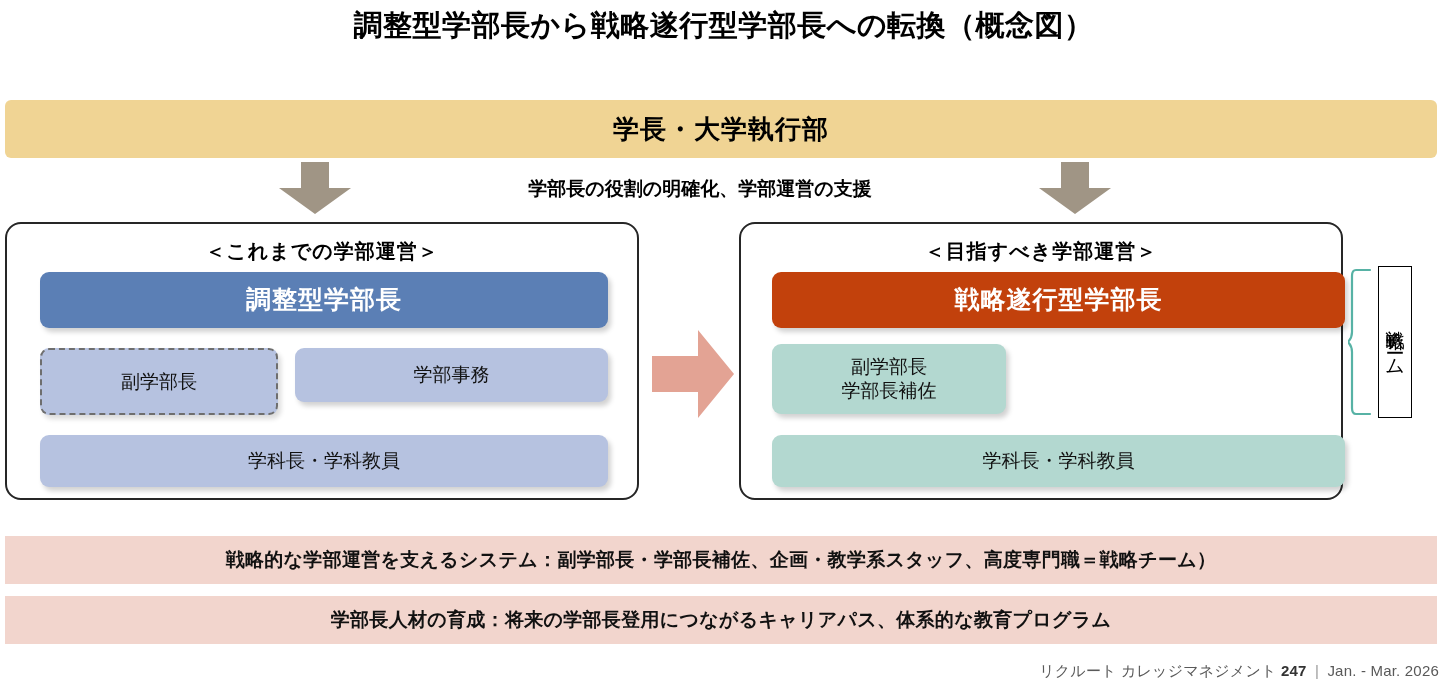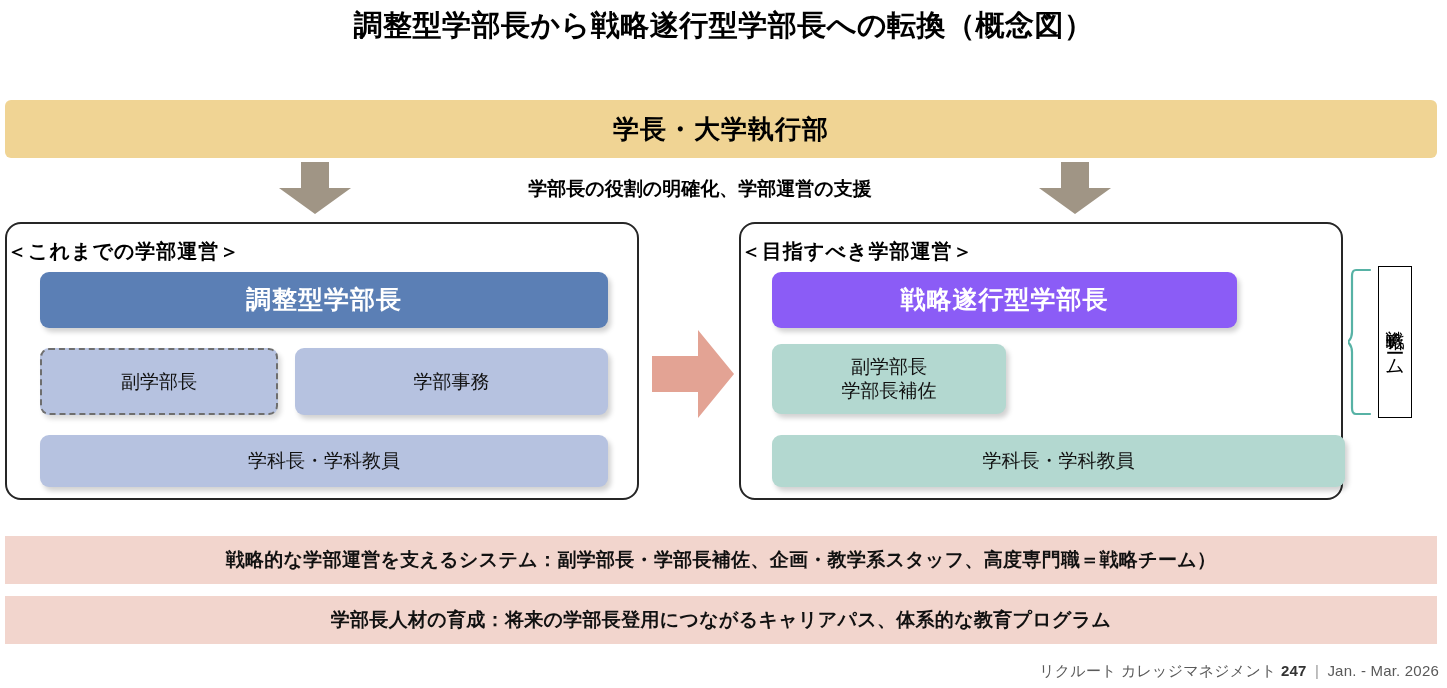--- a/index.html
+++ b/index.html
@@ -79,21 +79,21 @@
     box-sizing: border-box;
   }
   #panel-before { left: 5px;   width: 634px; }
   #panel-after  { left: 739px; width: 604px; }
 
   .panel-heading {
     position: absolute;
     left: 0;
     top: 14px;
     width: 100%;
-    text-align: left;
+    text-align: center;
     font-size: 20px;
     font-weight: bold;
     letter-spacing: 1px;
   }
 
   
   .role-box {
     position: absolute;
     border-radius: 9px;
     display: flex;
@@ -112,25 +112,25 @@
   }
   .role-sub {
     color: #111111;
     font-size: 19px;
   }
 
   
   #before-dean      { left: 33px;  top: 48px;  width: 568px; height: 56px; background: #5b7fb5; }
   #before-vicedean  { left: 33px;  top: 124px; width: 238px; height: 67px; background: #b6c2e0;
                       border: 2px dashed #6e6e6e; box-shadow: 3px 4px 5px rgba(0,0,0,0.14); }
-  #before-office    { left: 288px; top: 124px; width: 313px; height: 67px; background: #b6c2e0; }
+  #before-office    { left: 288px; top: 124px; width: 313px; height: 54px; background: #b6c2e0; }
   #before-faculty   { left: 33px;  top: 211px; width: 568px; height: 52px; background: #b6c2e0; }
 
   
-  #after-dean       { left: 31px;  top: 48px;  width: 465px; height: 56px; background: #8b5cf6; }
+  #after-dean       { left: 31px;  top: 48px;  width: 573px; height: 56px; background: #c2410c; }
   #after-vicedean   { left: 31px;  top: 120px; width: 234px; height: 70px; background: #b3d8d0; }
   #after-staff      { left: 281px; top: 120px; width: 323px; height: 70px; background: #b3d8d0; }
   #after-faculty    { left: 31px;  top: 211px; width: 573px; height: 52px; background: #b3d8d0; }
 
   
   #transition-arrow {
     position: absolute;
     left: 652px;
     top: 330px;
     width: 82px;

